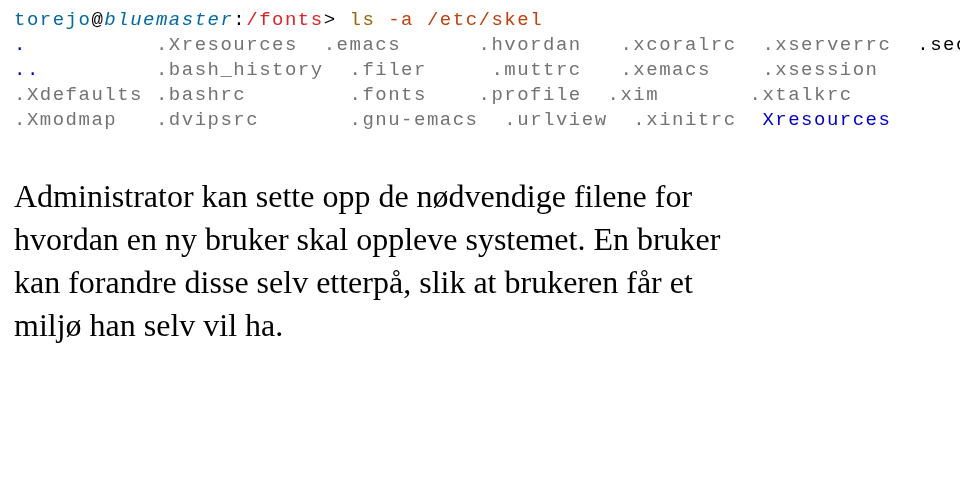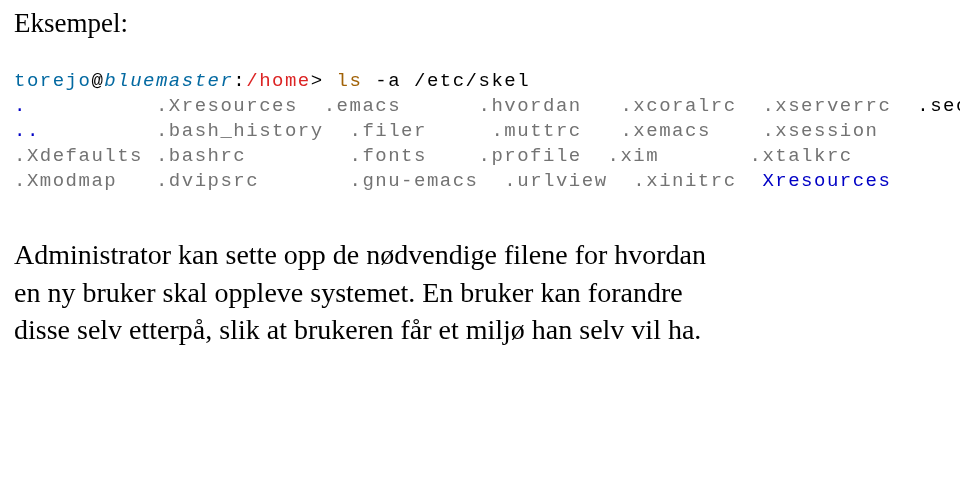--- a/index.html
+++ b/index.html
@@ -26,42 +26,41 @@
     line-height: 1.32;
     white-space: pre;
     margin-bottom: 42px;
   }
   .prompt-user { color: #0369a1; }
   .prompt-punct { color: #000000; }
   .prompt-host { color: #0369a1; font-style: italic; }
   .prompt-path { color: #dc2424; }
   .prompt-symbol { color: #000000; }
   .cmd { color: #a16207; }
-  .arg { color: #000000; }
+  .arg { color: #c2410c; }
   .dir { color: #0000c5; }
   .file { color: #737373; }
   .secure { color: #000000; }
 
   .body-text {
-    font-size: 28px;
+    font-size: 32px;
     line-height: 1.34;
     max-width: 720px;
   }
   .body-text p {
     margin: 0;
   }
 </style>
 </head>
 <body>
 
 <div class="page">
 
-  <div class="heading-line">Eksempel:</div>
 
-  <div class="terminal"><span class="prompt-user">torejo</span><span class="prompt-punct">@</span><span class="prompt-host">bluemaster</span><span class="prompt-punct">:</span><span class="prompt-path">/home</span><span class="prompt-symbol">&gt; </span><span class="cmd">ls</span><span class="arg"> -a /etc/skel</span>
+  <div class="terminal"><span class="prompt-user">torejo</span><span class="prompt-punct">@</span><span class="prompt-host">bluemaster</span><span class="prompt-punct">:</span><span class="prompt-path">/fonts</span><span class="prompt-symbol">&gt; </span><span class="cmd">ls</span><span class="arg"> -a /etc/skel</span>
 <span id="listing"><span class="dir">.</span>          <span class="file">.Xresources</span>  <span class="file">.emacs</span>      <span class="file">.hvordan</span>   <span class="file">.xcoralrc</span>  <span class="file">.xserverrc</span>  <span class="secure">.secure</span>  
 <span class="dir">..</span>         <span class="file">.bash_history</span>  <span class="file">.filer</span>     <span class="file">.muttrc</span>   <span class="file">.xemacs</span>    <span class="file">.xsession</span>
 <span class="file">.Xdefaults</span> <span class="file">.bashrc</span>        <span class="file">.fonts</span>    <span class="file">.profile</span>  <span class="file">.xim</span>       <span class="file">.xtalkrc</span>
 <span class="file">.Xmodmap</span>   <span class="file">.dvipsrc</span>       <span class="file">.gnu-emacs</span>  <span class="file">.urlview</span>  <span class="file">.xinitrc</span>  <span class="dir">Xresources</span></span></div>
 
   <div class="body-text">
     <p>Administrator kan sette opp de nødvendige filene for hvordan en ny bruker skal oppleve systemet. En bruker kan forandre disse selv etterpå, slik at brukeren får et miljø han selv vil ha.</p>
   </div>
 
 </div>

